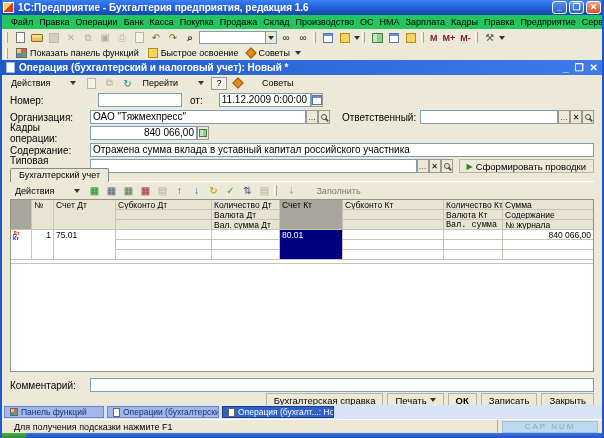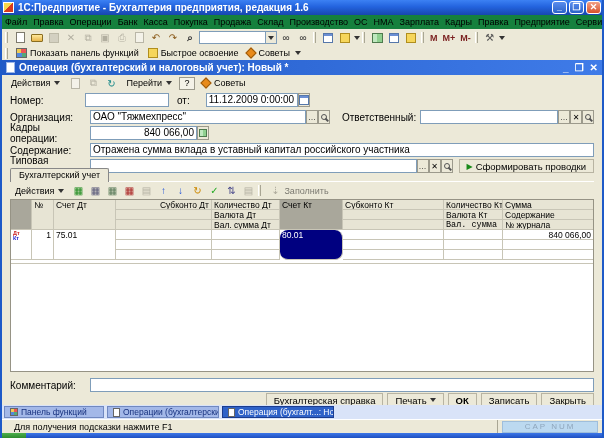--- a/index.html
+++ b/index.html
@@ -10,22 +10,22 @@
   .titlebar{position:absolute;left:-2px;right:-2px;top:0;height:15px;
      background:linear-gradient(180deg,#3C81F3 0%,#2363DE 45%,#1747AE 100%);
      display:flex;align-items:center;padding:0 3px;color:#fff;font-weight:bold;font-size:10px;}
   .app-icon{width:11px;height:11px;background:linear-gradient(135deg,#F7D74C 45%,#D93A1E 46%);
      border:1px solid #fff;margin-right:4px;flex:none;}
   .winbtns{margin-left:auto;display:flex;gap:2px;}
   .wb{width:15px;height:13px;border:1px solid #fff;border-radius:3px;color:#fff;font-size:9px;
       line-height:11px;text-align:center;background:linear-gradient(180deg,#5A8DEE,#2B62C9);}
   .wb.close{background:linear-gradient(180deg,#F0A086,#D8502A);}
   
-  .menubar{position:absolute;left:0;right:0;top:15px;height:14px;background:#15803d;
-     display:flex;align-items:center;font-size:9px;white-space:nowrap;}
+  .menubar{position:absolute;left:0;right:0;top:15px;height:14px;background:#22c55e;
+     display:flex;align-items:center;padding-left:6px;font-size:9px;white-space:nowrap;}
   .mi{padding:1px 3px;}
   .grip{width:3px;height:11px;border-left:1px solid #fff;border-right:1px solid #A9A694;margin:0 3px 0 1px;flex:none;}
   .toolbar{position:absolute;left:0;right:0;display:flex;align-items:center;gap:1px;background:#ECE9D8;padding-left:2px;}
   .tb1{top:29px;height:17px;}
   .tb2{top:46px;height:14px;}
   .i{width:16px;height:14px;display:inline-flex;align-items:center;justify-content:center;
      font-size:10px;flex:none;color:#6a675c;}
   .i.dim{opacity:.45;}
   .ic-page{width:9px;height:11px;background:#fff;border:1px solid #7d7a6d;}
   .ic-folder{width:12px;height:8px;background:linear-gradient(180deg,#FFE89A,#E8B64C);border:1px solid #8A6D1F;border-radius:1px;}
@@ -44,21 +44,21 @@
   .tri{width:0;height:0;border-left:3px solid transparent;border-right:3px solid transparent;border-top:4px solid #333;}
   .tbtxt{display:flex;align-items:center;gap:3px;padding:0 4px;font-size:9px;}
   
   .doc{position:absolute;left:0;right:0;top:60px;height:345px;background:#ECE9D8;}
   .doc-title{position:absolute;left:0;right:0;top:0;height:15px;
      background:linear-gradient(90deg,#2159C6,#3F7BE8);color:#fff;font-weight:bold;font-size:10px;
      display:flex;align-items:center;padding:0 4px;gap:4px;}
   .doc-ico{width:9px;height:11px;background:#fff;border:1px solid #9CB6E8;flex:none;}
   .doc-winbtns{margin-left:auto;display:flex;gap:6px;font-weight:bold;font-size:10px;color:#fff;}
   .doc-toolbar{position:absolute;left:0;right:0;top:15px;height:16px;display:flex;align-items:center;gap:2px;padding-left:4px;}
-  .flatbtn{display:flex;align-items:center;gap:4px;padding:1px 4px;border:1px solid transparent;font-size:9px;}
+  .flatbtn{display:flex;align-items:center;gap:20px;padding:1px 4px;border:1px solid transparent;font-size:9px;}
   .qbtn{width:16px;height:13px;border:1px solid #9C9A8C;background:#F4F2E8;display:flex;align-items:center;justify-content:center;font-size:9px;}
   
   .frow{position:absolute;height:14px;display:flex;align-items:center;}
   .lbl{font-size:10px;}
   .field{height:14px;background:#fff;border:1px solid #7F9DB9;font-size:10px;line-height:12px;
      padding:0 2px;overflow:hidden;white-space:nowrap;}
   .sq{width:12px;height:14px;border:1px solid #9C9A8C;background:#ECE9D8;font-size:8px;
       display:inline-flex;align-items:center;justify-content:center;flex:none;}
   .lens{width:6px;height:6px;border:1.5px solid #555;border-radius:50%;position:relative;}
   .lens:after{content:"";position:absolute;width:4px;height:1.5px;background:#555;right:-3px;bottom:-1px;transform:rotate(45deg);}
@@ -233,21 +233,21 @@
         <span class="tri"></span>
       </span>
       <span class="qbtn">?</span>
       <span class="flatbtn">
         <span class="ic-diamond"></span>
         <span>Советы</span>
       </span>
     </div>
 
     <div class="frow" style="left:8px;top:33px;right:8px;">
-      <span class="lbl" style="width:75px;">Номер:</span>
+      <span class="lbl" style="width:88px;">Номер:</span>
       <span class="field" style="width:84px;"></span>
       <span class="lbl" style="margin-left:8px;margin-right:16px;">от:</span>
       <span class="field" style="width:92px;">11.12.2009 0:00:00</span>
       <span class="sq">
           <span class="ic-cal"></span>
         </span>
     </div>
 
     <div class="frow" style="left:8px;top:50px;right:8px;">
       <span class="lbl" style="width:80px;">Организация:</span>
@@ -318,21 +318,21 @@
         <span>Заполнить</span>
       </span>
     </div>
 
     <div class="gridbox">
       <div class="tgrid">
 
         <div class="cell hdsel span3" style="grid-column:1;"></div>
         <div class="cell hd span3" style="grid-column:2;">№</div>
         <div class="cell hd span3" style="grid-column:3;">Счет Дт</div>
-        <div class="cell hd" style="grid-column:4;grid-row:1;text-align:right;">Субконто Дт</div>
+        <div class="cell hd" style="grid-column:4;grid-row:1;">Субконто Дт</div>
         <div class="cell hd" style="grid-column:4;grid-row:2;"></div>
         <div class="cell hd" style="grid-column:4;grid-row:3;"></div>
         <div class="cell hd" style="grid-column:5;grid-row:1;">Количество Дт</div>
         <div class="cell hd" style="grid-column:5;grid-row:2;">Валюта Дт</div>
         <div class="cell hd" style="grid-column:5;grid-row:3;">Вал. сумма Дт</div>
         <div class="cell hdsel span3" style="grid-column:6;">Счет Кт</div>
         <div class="cell hd" style="grid-column:7;grid-row:1;">Субконто Кт</div>
         <div class="cell hd" style="grid-column:7;grid-row:2;"></div>
         <div class="cell hd" style="grid-column:7;grid-row:3;"></div>
         <div class="cell hd" style="grid-column:8;grid-row:1;">Количество Кт</div>
@@ -346,21 +346,21 @@
           <div class="posticon"><span class="dt">Дт</span><br><span class="kt">Кт</span></div>
         </div>
         <div class="cell span3 right" style="grid-column:2;">1</div>
         <div class="cell span3" style="grid-column:3;">75.01</div>
         <div class="cell" style="grid-column:4;grid-row:4;"></div>
         <div class="cell" style="grid-column:4;grid-row:5;"></div>
         <div class="cell" style="grid-column:4;grid-row:6;"></div>
         <div class="cell" style="grid-column:5;grid-row:4;"></div>
         <div class="cell" style="grid-column:5;grid-row:5;"></div>
         <div class="cell" style="grid-column:5;grid-row:6;"></div>
-        <div class="cell span3 navy" style="grid-column:6;border-radius:8px;">80.01</div>
+        <div class="cell span3 navy" style="grid-column:6;">80.01</div>
         <div class="cell" style="grid-column:7;grid-row:4;"></div>
         <div class="cell" style="grid-column:7;grid-row:5;"></div>
         <div class="cell" style="grid-column:7;grid-row:6;"></div>
         <div class="cell" style="grid-column:8;grid-row:4;"></div>
         <div class="cell" style="grid-column:8;grid-row:5;"></div>
         <div class="cell" style="grid-column:8;grid-row:6;"></div>
         <div class="cell right" style="grid-column:9;grid-row:4;border-right:none;">840 066,00</div>
         <div class="cell" style="grid-column:9;grid-row:5;border-right:none;"></div>
         <div class="cell" style="grid-column:9;grid-row:6;border-right:none;"></div>
         <div class="strip"></div>

